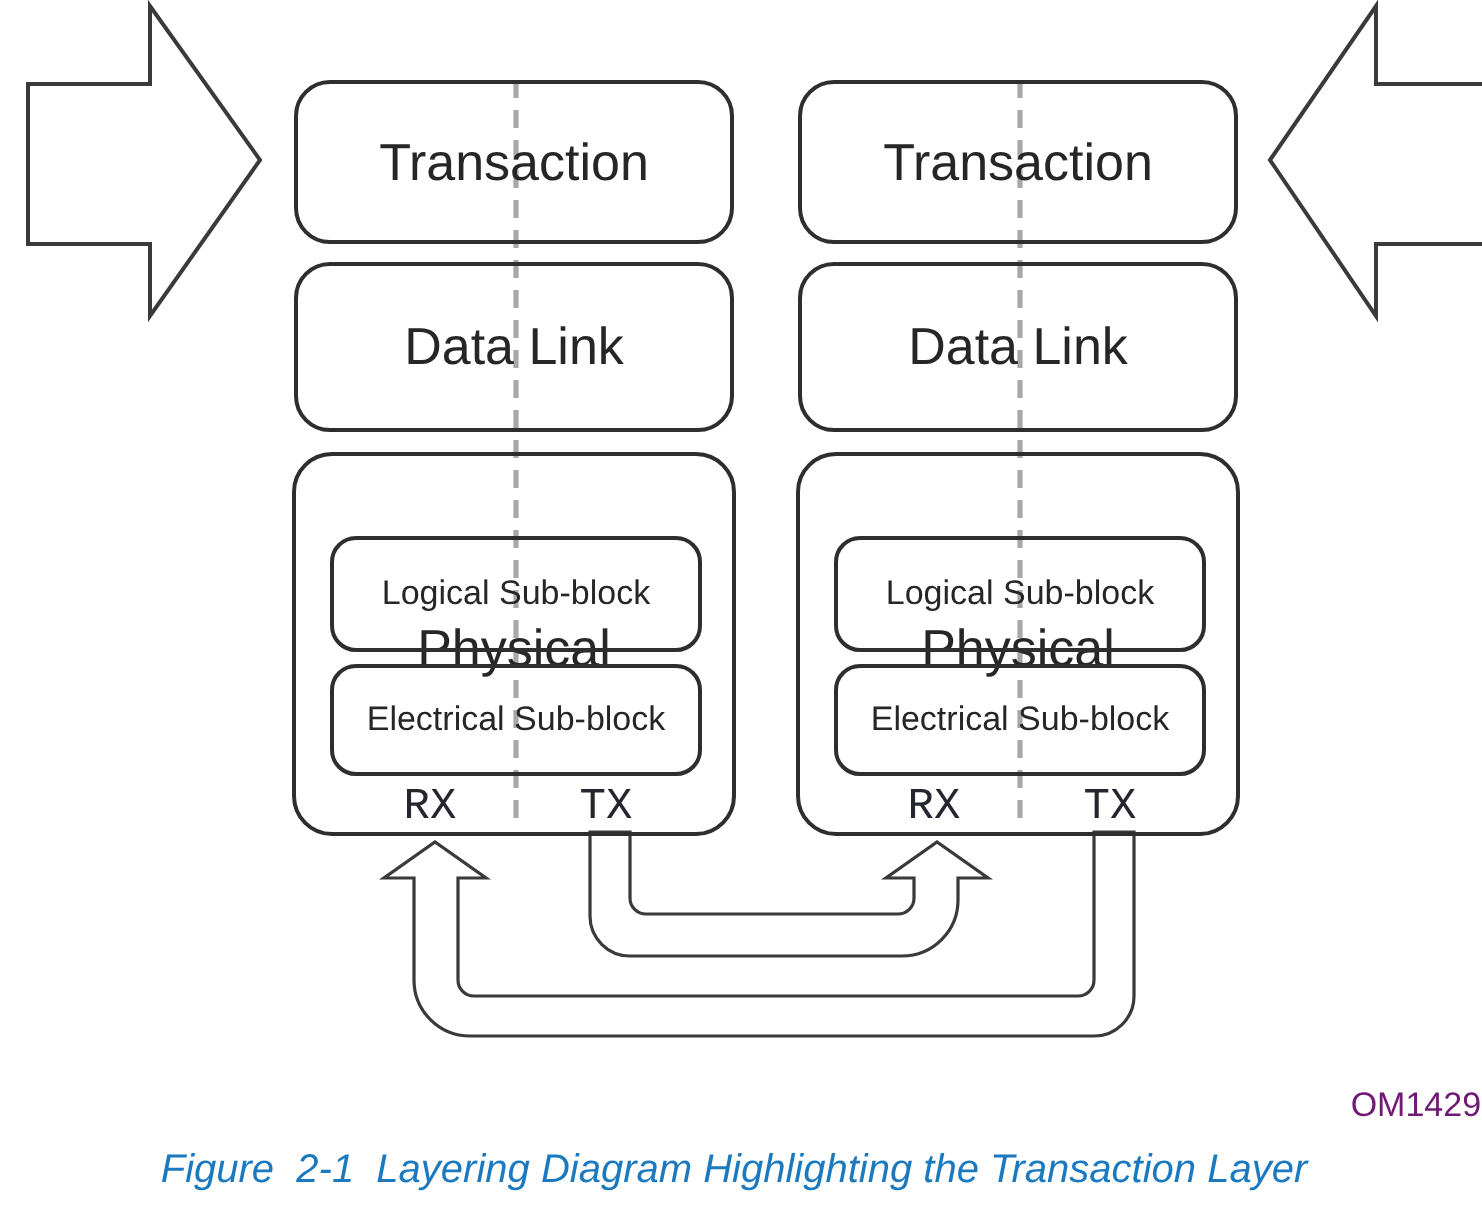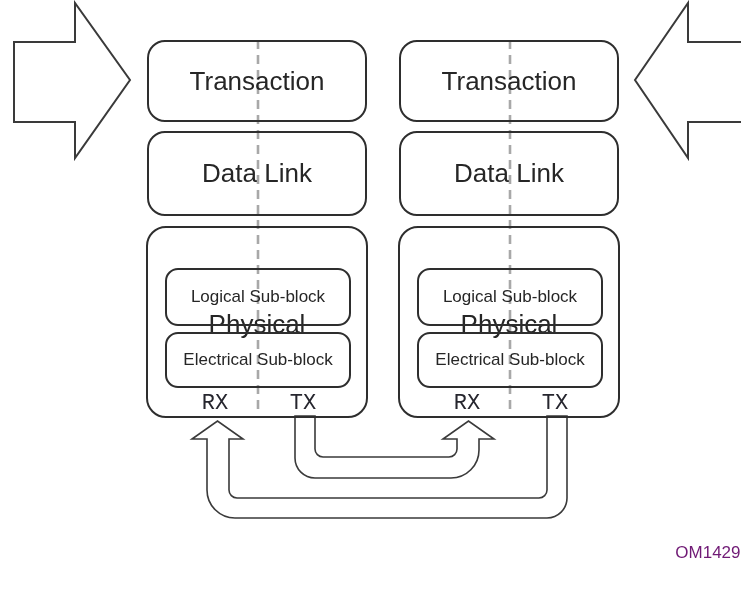--- a/index.html
+++ b/index.html
@@ -140,14 +140,15 @@
   <div class="subbox log-right">
     <span>Logical Sub-block</span>
   </div>
   <div class="subbox ele-right">
     <span>Electrical Sub-block</span>
   </div>
   <div class="port-label rx-right">RX</div>
   <div class="port-label tx-right">TX</div>
 
   <div class="plate-id">OM14295</div>
+  <div class="caption">Figure  2-1  Layering Diagram Highlighting the Transaction Layer</div>
 
 </div>
 
 </body></html>

